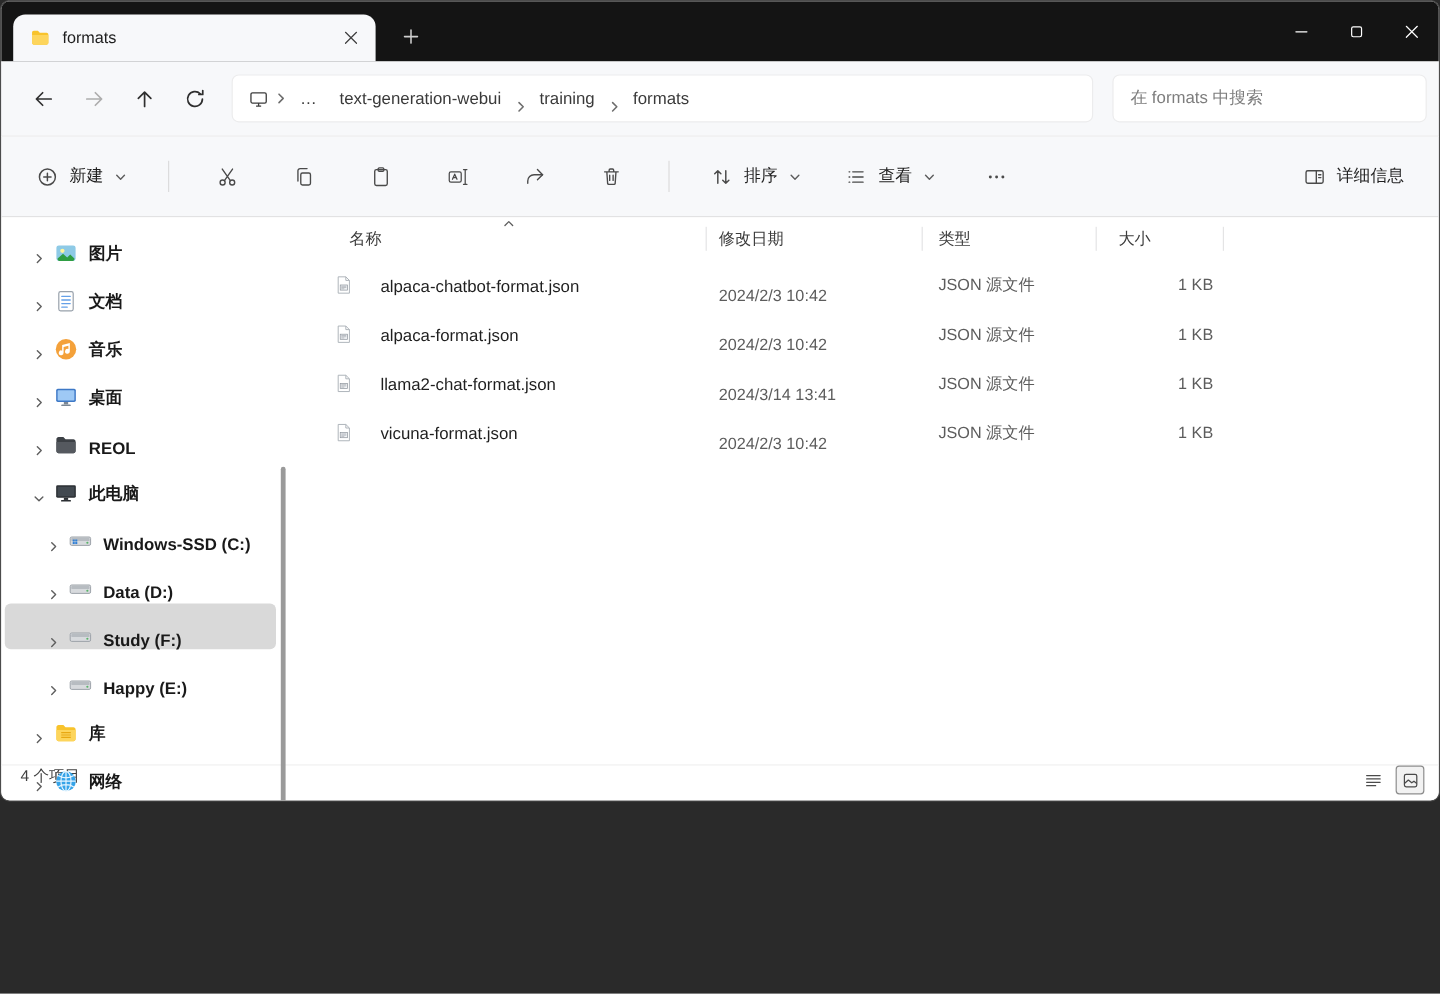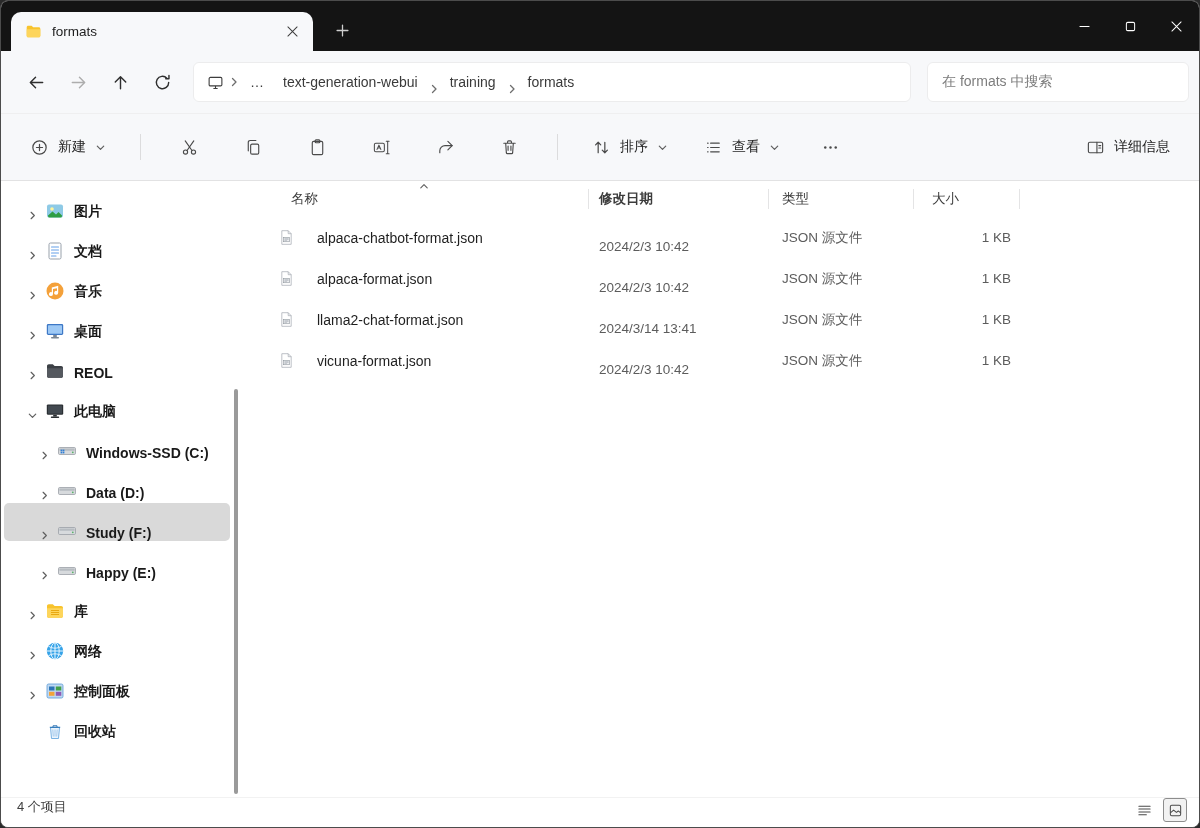--- a/index.html
+++ b/index.html
@@ -1,18 +1,18 @@
 <!DOCTYPE html>
 <html><head>
 <meta charset="utf-8">
 <style>
   *{box-sizing:border-box;margin:0;padding:0;}
   html,body{width:1200px;height:828px;}
   body{font-family:"Liberation Sans","DejaVu Sans",sans-serif;background:#2a2a2a;}
-  .window{width:1200px;height:828px;background:#e5e5e5;border:1px solid #4c4c4c;border-radius:8px;overflow:hidden;display:flex;flex-direction:column;}
+  .window{width:1200px;height:668px;background:#e5e5e5;border:1px solid #4c4c4c;border-radius:8px;overflow:hidden;display:flex;flex-direction:column;}
 
   
   .titlebar{height:50px;flex:0 0 50px;background:#141414;position:relative;}
   .tab{position:absolute;left:10px;bottom:0;height:39px;width:302px;background:#f7f8fa;border-radius:10px 10px 0 0;display:flex;align-items:center;padding:0 8px 0 14px;gap:10px;}
   .tab-icon svg{width:17px;height:17px;display:block;}
   .tab-title{font-size:13.5px;color:#1d1d1d;flex:1;}
   .tab-close{width:26px;height:26px;border-radius:5px;display:flex;align-items:center;justify-content:center;color:#3c3c3c;cursor:default;}
   .tab-close svg{width:11px;height:11px;}
   .newtab{position:absolute;left:328px;top:16px;width:26px;height:26px;color:#cfcfcf;display:flex;align-items:center;justify-content:center;border-radius:5px;}
   .newtab svg{width:13px;height:13px;}
@@ -54,21 +54,21 @@
   .sb-chevron svg{width:11px;height:11px;}
   .sb-icon{width:20px;height:20px;margin:0 9px 0 2px;display:flex;align-items:center;justify-content:center;}
   .sb-icon svg{width:20px;height:20px;display:block;}
   .sb-scrollbar{position:absolute;right:8px;top:208px;width:4px;height:405px;background:#9a9a9a;border-radius:2px;}
 
   .main{flex:1;position:relative;}
   .list-header{display:grid;grid-template-columns:330px 180px 145px 106px;height:36px;align-items:center;margin-left:13px;font-size:13.5px;color:#3c3c3c;}
   .col-h{height:100%;display:flex;align-items:center;padding-left:13px;position:relative;}
   .col-h::after{content:"";position:absolute;right:0;top:8px;bottom:8px;width:1px;background:#e4e4e5;}
   .col-h.name{padding-left:32px;}
-  .col-h.modified{padding-left:10px;font-weight:bold;}
+  .col-h.modified{padding-left:10px;}
   .col-h.size{padding-left:18px;}
   .sort-caret{position:absolute;left:50%;transform:translateX(-50%);top:0px;color:#5d5d5d;display:flex;}
   .sort-caret svg{width:11px;height:11px;}
 
   .file-row{display:grid;grid-template-columns:330px 180px 145px 106px;height:41px;align-items:center;margin-left:13px;font-size:13.5px;color:#5c5c5c;border-radius:4px;}
   .f-name-cell{display:flex;align-items:center;gap:22px;padding-left:19px;color:#1f1f1f;font-size:14px;min-width:0;}
   .f-icon{display:flex;}
   .f-icon svg{width:17px;height:17px;display:block;}
   .f-name{white-space:nowrap;overflow:hidden;text-overflow:ellipsis;}
   .f-modified{padding-left:10px;margin-top:18px;}

